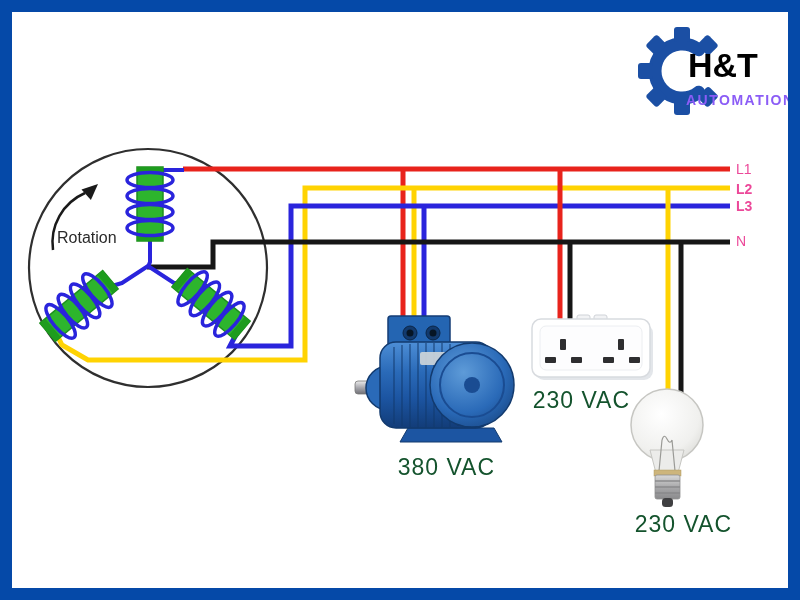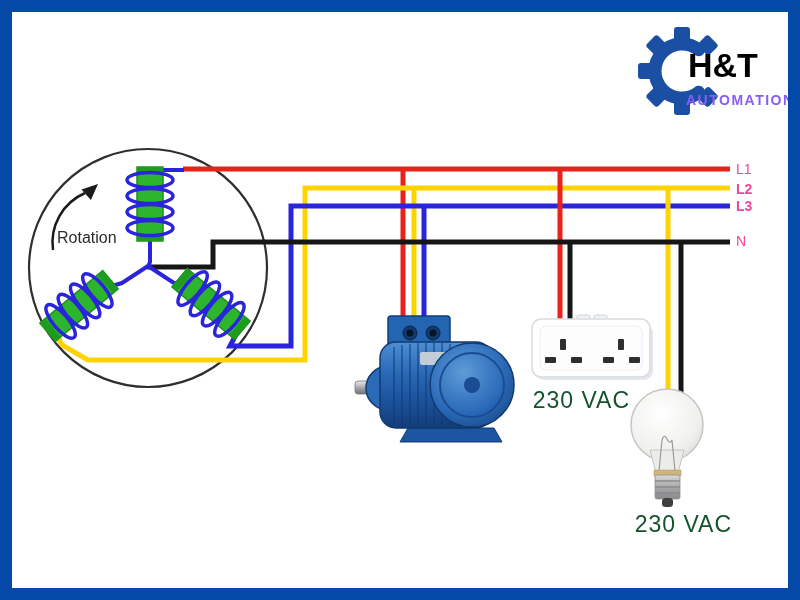--- a/index.html
+++ b/index.html
@@ -201,20 +201,21 @@
     </g>
   </svg>
 
   <div class="lbl" id="rotation-lbl">Rotation</div>
 
   <div class="lbl line-lbl" id="lbl-l1">L1</div>
   <div class="lbl line-lbl" id="lbl-l2">L2</div>
   <div class="lbl line-lbl" id="lbl-l3">L3</div>
   <div class="lbl line-lbl" id="lbl-n">N</div>
 
+  <div class="lbl volt-lbl" id="lbl-motor">380 VAC</div>
   <div class="lbl volt-lbl" id="lbl-socket">230 VAC</div>
   <div class="lbl volt-lbl" id="lbl-bulb">230 VAC</div>
 
   <div class="lbl" id="brand-name">H&amp;T</div>
   <div class="lbl" id="brand-tagline">AUTOMATION</div>
 
   <div id="frame"></div>
 </div>
 
 </body></html>

